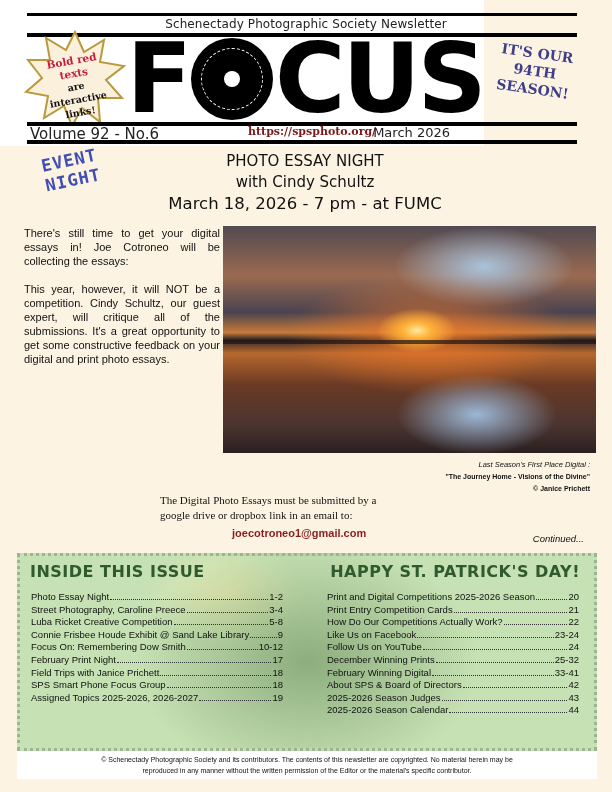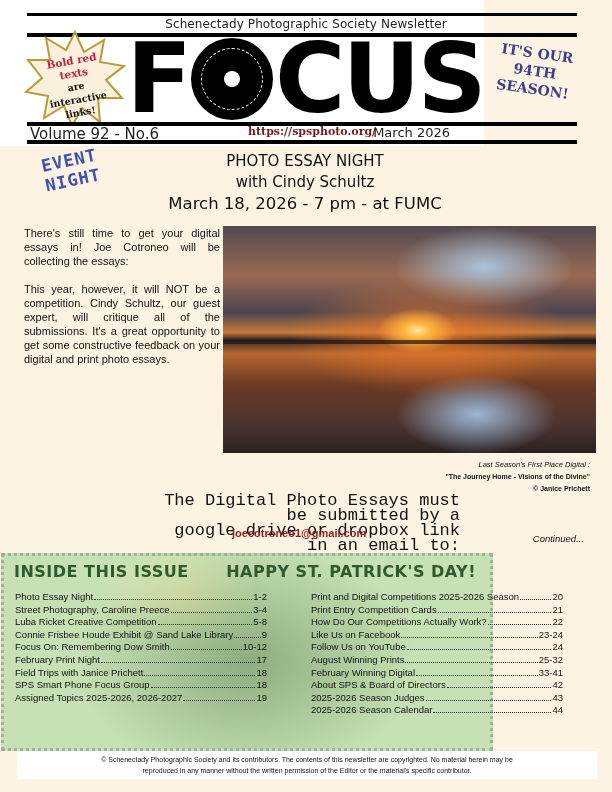--- a/index.html
+++ b/index.html
@@ -103,34 +103,34 @@
     content: ""; position: absolute; left: 0; top: 114px; width: 100%; height: 4px;
     background: rgba(30,20,20,0.7);
   }
   .caption {
     position: absolute; right: 22px; top: 459px; width: 260px; text-align: right;
     font-family: "Liberation Sans", sans-serif; font-size: 7.5px; line-height: 12px; color: #111;
   }
   .caption .c1 { font-style: italic; }
   .caption .c2, .caption .c3 { font-weight: bold; font-size: 7px; }
   .submit-note {
-    position: absolute; left: 160px; top: 493px; width: 300px; text-align: right;
-    font-family: Liberation Mono, monospace; font-size: 17px; line-height: 15px; color: #111;
+    position: absolute; left: 160px; top: 493px; width: 300px; text-align: left;
+    font-family: Liberation Serif, serif; font-size: 11px; line-height: 15px; color: #111;
   }
   .email-link {
     position: absolute; left: 232px; top: 527px;
     font-family: "Liberation Sans", sans-serif; font-weight: bold; font-size: 11px; color: #8b1c1c;
     text-decoration: none;
   }
   .continued {
     position: absolute; right: 28px; top: 533px;
     font-family: "Liberation Sans", sans-serif; font-style: italic; font-size: 9.5px; color: #111;
   }
   .inside-box {
-    position: absolute; left: 1px; top: 553px; width: 492px; height: 198px;
+    position: absolute; left: 17px; top: 553px; width: 580px; height: 198px;
     background:
       radial-gradient(ellipse 170px 120px at 50% 55%, rgba(70,110,60,0.45), rgba(70,110,60,0) 100%),
       radial-gradient(ellipse 80px 50px at 36% 20%, rgba(255,240,180,0.5), rgba(255,240,180,0) 100%),
       #c6e1b3;
     border-top: 3px dotted #9bb592;
     border-bottom: 3px dotted #9bb592;
     border-left: 3px dotted #9bb592;
     border-right: 3px dotted #9bb592;
   }
   .box-heading {
@@ -302,21 +302,21 @@
         <span class="t">Like Us on Facebook</span>
         <span class="dots"></span>
         <span class="p">23-24</span>
       </div>
     <div class="toc-row">
         <span class="t">Follow Us on YouTube</span>
         <span class="dots"></span>
         <span class="p">24</span>
       </div>
     <div class="toc-row">
-        <span class="t">August Winning Prints</span>
+        <span class="t">December Winning Prints</span>
         <span class="dots"></span>
         <span class="p">25-32</span>
       </div>
     <div class="toc-row">
         <span class="t">February Winning Digital</span>
         <span class="dots"></span>
         <span class="p">33-41</span>
       </div>
     <div class="toc-row">
         <span class="t">About SPS &amp; Board of Directors</span>

